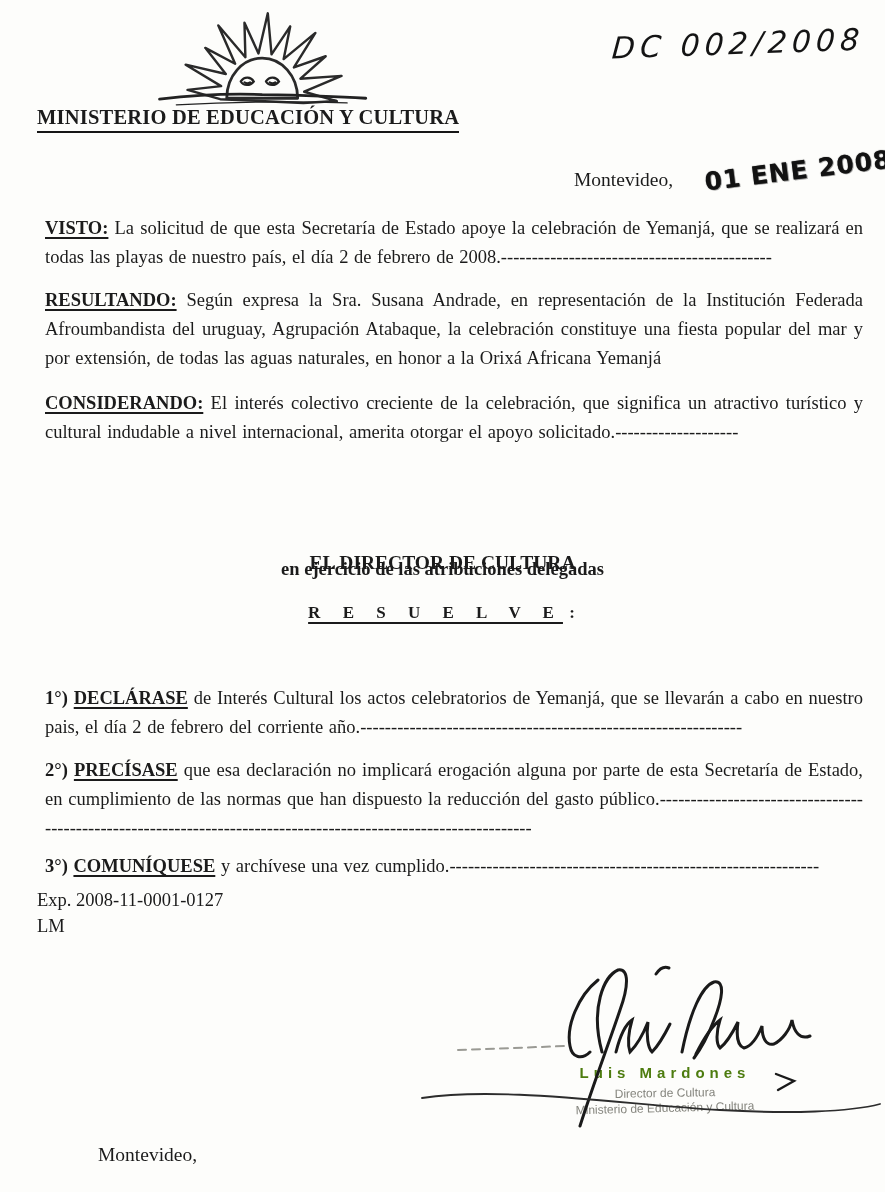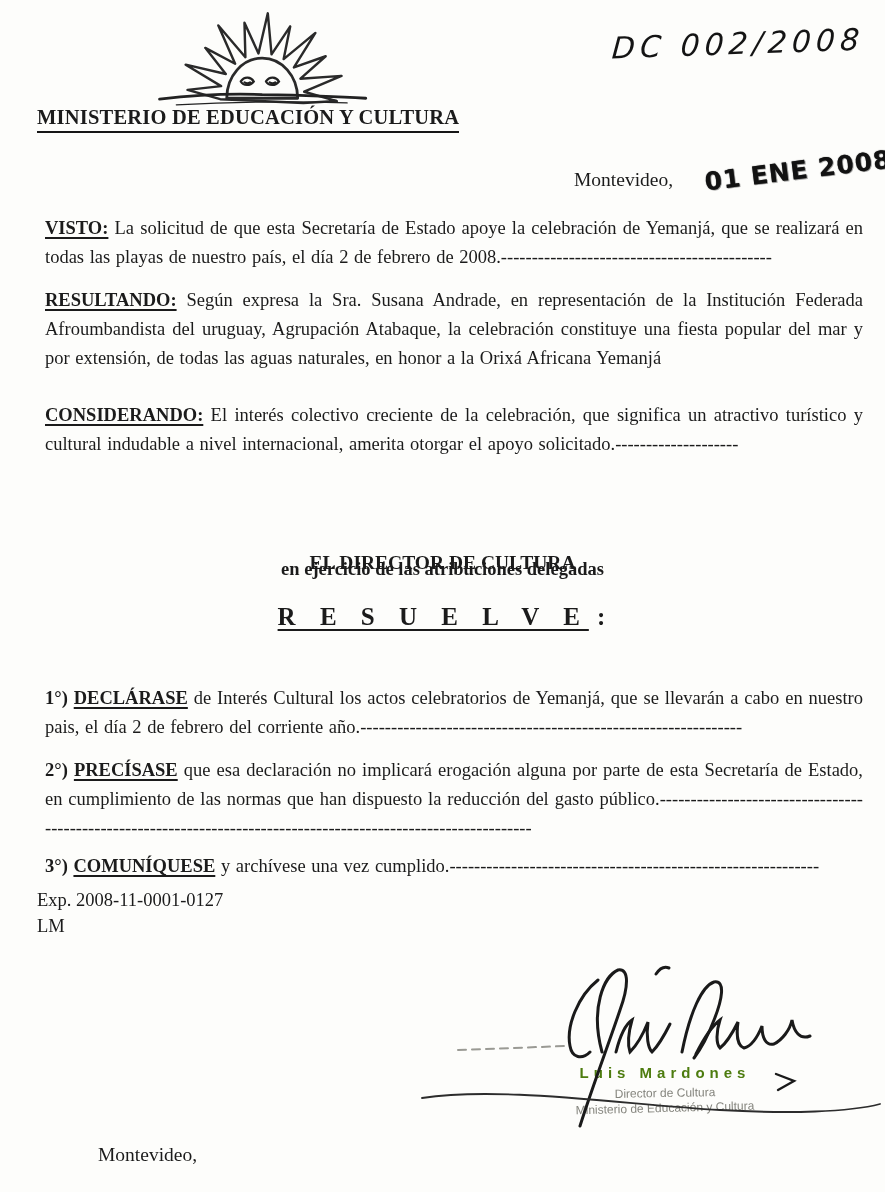--- a/index.html
+++ b/index.html
@@ -45,21 +45,21 @@
     position:absolute;left:37px;width:818px;margin:8px;
     font-size:18.5px;line-height:29px;text-align:justify;
     word-spacing:1px;
   }
   .lead{font-weight:bold;text-decoration:underline;text-underline-offset:3px;text-decoration-thickness:1.5px;}
   .num{font-weight:bold;}
 
   .center-line{position:absolute;left:0;width:885px;text-align:center;margin:0;font-weight:bold;}
   .director-title{top:552px;font-size:19.5px;}
   .director-subtitle{top:559px;font-size:18.5px;}
-  .resuelve{top:603px;font-size:25px;letter-spacing:2px;}
+  .resuelve{top:603px;font-size:17px;letter-spacing:2px;}
   .resuelve .ru{text-decoration:underline;text-underline-offset:4px;text-decoration-thickness:2px;letter-spacing:9px;}
 
   .exp-line{position:absolute;left:37px;margin:0;font-size:18.5px;}
   .exp{top:890px;text-align:center;}
   .lm{top:916px;}
 
   
   .sig-block{position:absolute;left:420px;top:946px;width:465px;height:200px;}
   .sig-svg{position:absolute;left:0;top:0;width:465px;height:200px;}
   .stamp-text{
@@ -98,21 +98,21 @@
 
   <h1 class="ministry-title">MINISTERIO DE EDUCACIÓN Y CULTURA</h1>
 
   <span class="dateline-city">Montevideo,</span>
   <span class="date-stamp">01 ENE 2008</span>
 
   <p class="para" style="top:206px"><span class="lead">VISTO:</span><span> La solicitud de que esta Secretaría de Estado apoye la celebración de Yemanjá, que se realizará en todas las playas de nuestro país, el día 2 de febrero de 2008.--------------------------------------------</span></p>
 
   <p class="para" style="top:278px"><span class="lead">RESULTANDO:</span><span> Según expresa la Sra. Susana Andrade, en representación de la Institución Federada Afroumbandista del uruguay, Agrupación Atabaque, la celebración constituye una fiesta popular del mar y por extensión, de todas las aguas naturales, en honor a la Orixá Africana Yemanjá</span></p>
 
-  <p class="para" style="top:393px"><span class="lead">CONSIDERANDO:</span><span> El interés colectivo creciente de la celebración, que significa un atractivo turístico y cultural indudable a nivel internacional, amerita otorgar el apoyo solicitado.--------------------</span></p>
+  <p class="para" style="top:381px"><span class="lead">CONSIDERANDO:</span><span> El interés colectivo creciente de la celebración, que significa un atractivo turístico y cultural indudable a nivel internacional, amerita otorgar el apoyo solicitado.--------------------</span></p>
 
 
   <p class="center-line director-title">EL DIRECTOR DE CULTURA</p>
   <p class="center-line director-subtitle">en ejercicio de las atribuciones delegadas</p>
   <p class="center-line resuelve"><span class="ru">R E S U E L V E</span><span> :</span></p>
 
   <p class="para" style="top:676px"><span class="num">1°)</span> <span class="lead">DECLÁRASE</span><span> de Interés Cultural los actos celebratorios de Yemanjá, que se llevarán a cabo en nuestro pais, el día 2 de febrero del corriente año.--------------------------------------------------------------</span></p>
 
   <p class="para" style="top:748px"><span class="num">2°)</span> <span class="lead">PRECÍSASE</span><span> que esa declaración no implicará erogación alguna por parte de esta Secretaría de Estado, en cumplimiento de las normas que han dispuesto la reducción del gasto público.----------------------------------------------------------------------------------------------------------------</span></p>
 

